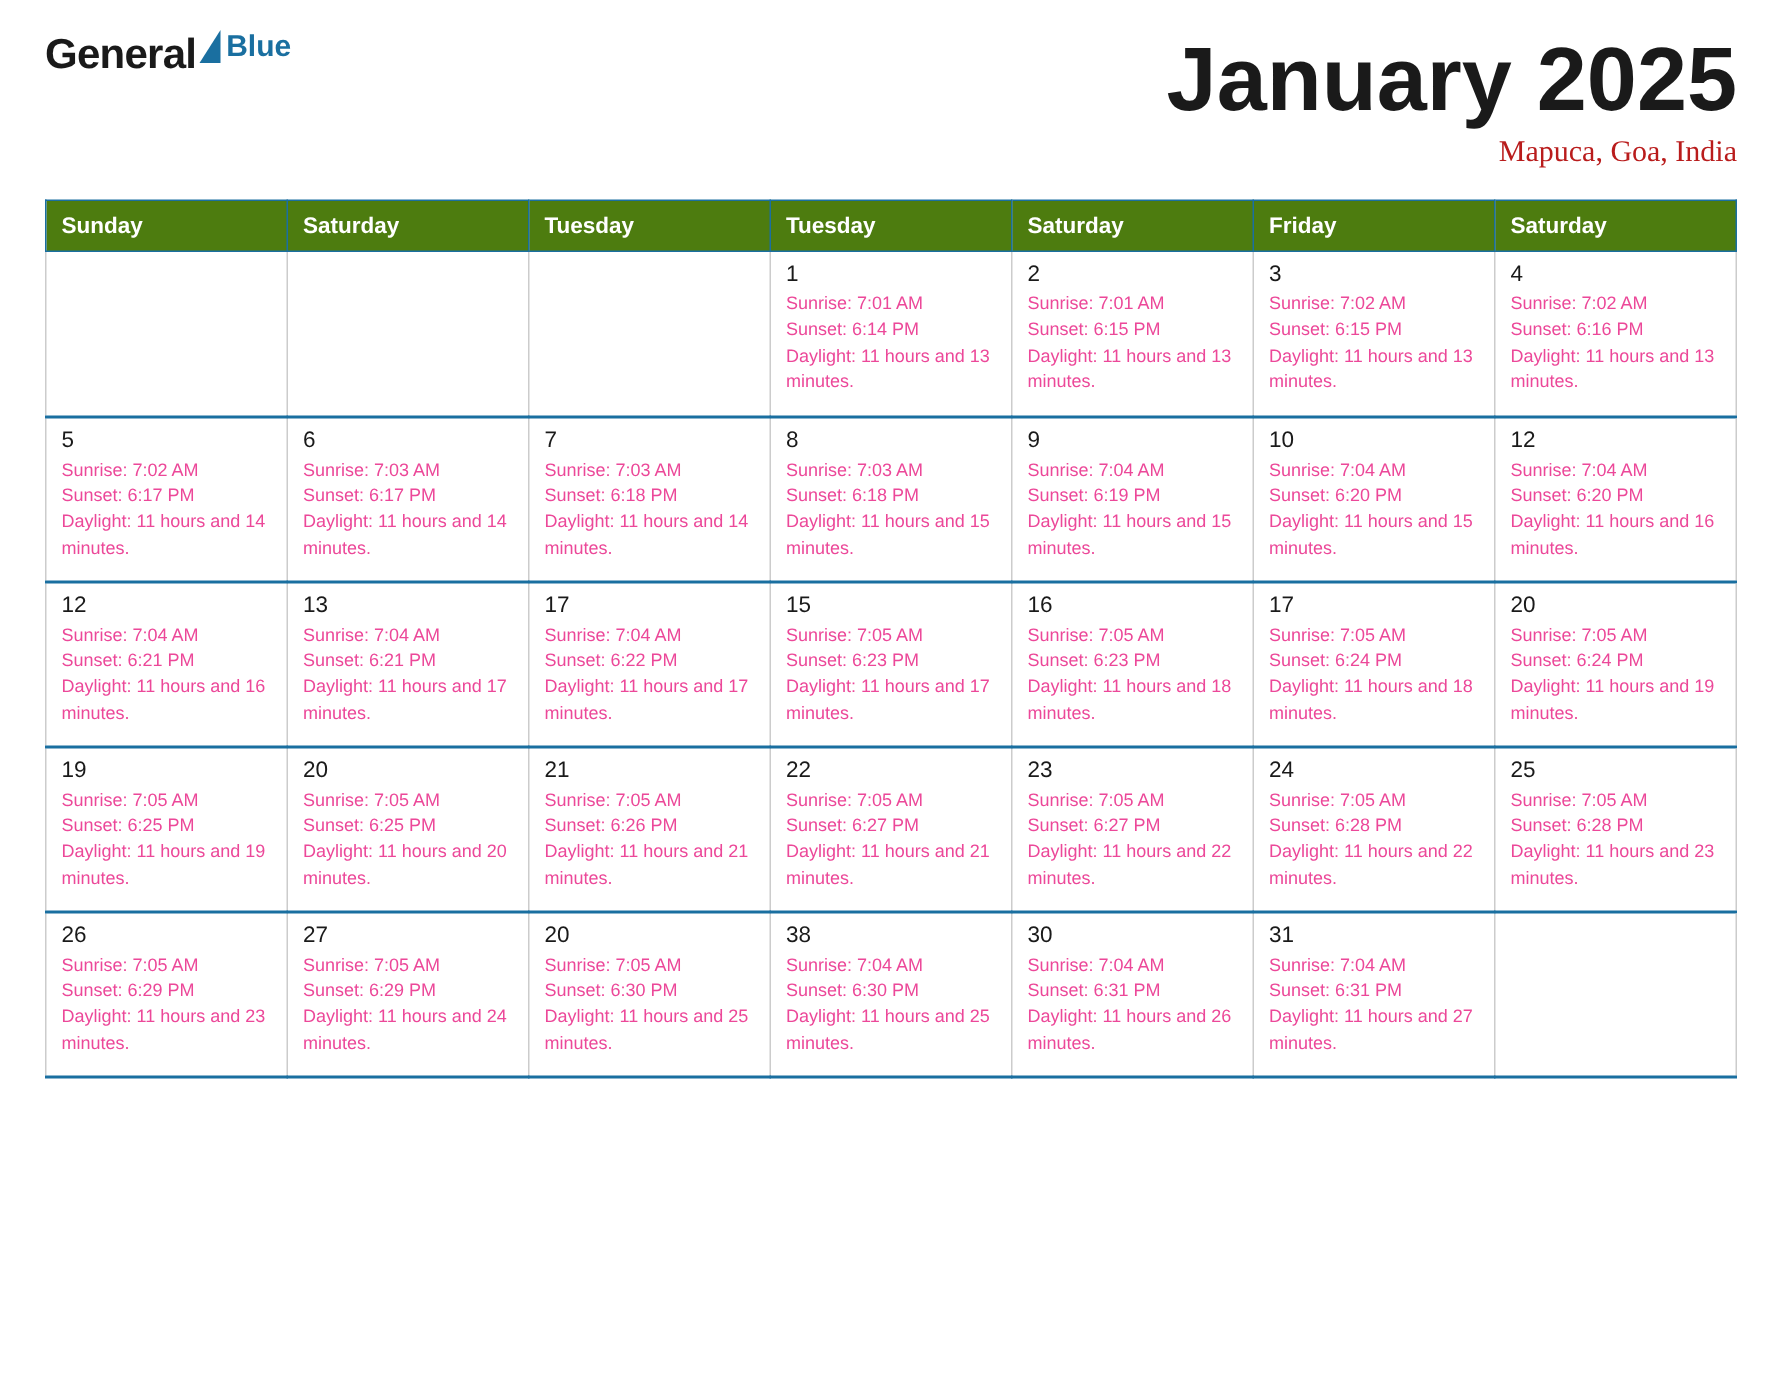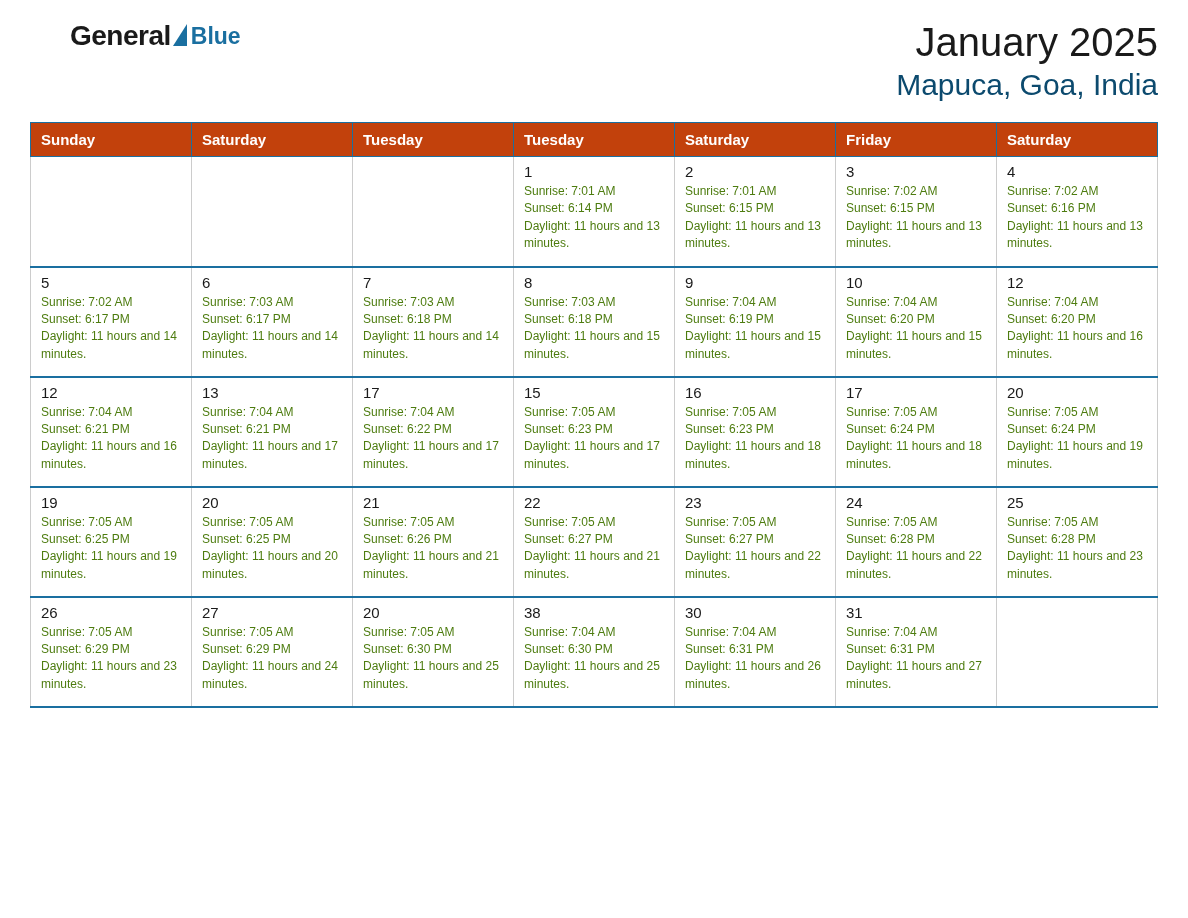--- a/index.html
+++ b/index.html
@@ -16,63 +16,63 @@
       align-items: flex-start;
       margin-bottom: 20px;
     }
     .logo {
       display: flex;
       flex-direction: column;
       align-items: flex-start;
     }
     .logo-top {
       display: flex;
-      align-items: center;
-      margin-left: 40px;
+      align-items: flex-start;
     }
     .logo-general {
       font-size: 28px;
       font-weight: bold;
       color: #1a1a1a;
       letter-spacing: -0.5px;
     }
     .logo-triangle {
       width: 0;
       height: 0;
       border-left: 14px solid transparent;
       border-bottom: 22px solid #1a6fa0;
       margin-left: 2px;
       margin-bottom: 2px;
     }
     .logo-blue {
-      font-size: 23px;
+      font-size: 20px;
       font-weight: bold;
       color: #1a6fa0;
       margin-left: 4px;
     }
     .title-section {
       text-align: right;
     }
     .calendar-title {
-      font-size: 40px;
-      font-weight: normal;
+      font-size: 60px;
+      font-weight: bold;
       color: #1a1a1a;
       line-height: 1.1;
     }
     .calendar-subtitle {
-      font-size: 30px;
-      color: #0c4a6e;
+      font-size: 20px;
+      color: #b91c1c;
       margin-top: 4px;
+      font-family: Liberation Serif, serif;
     }
     table {
       width: 100%;
       border-collapse: collapse;
     }
     thead tr {
-      background-color: #c2410c;
+      background-color: #4d7c0f;
     }
     thead th {
       color: #fff;
       font-size: 15px;
       font-weight: bold;
       padding: 8px 10px;
       text-align: left;
       border: 1px solid #1a6fa0;
     }
     tbody td {
@@ -90,21 +90,21 @@
     }
     .day-num {
       font-size: 15px;
       color: #1a1a1a;
       font-weight: normal;
       display: block;
       margin-bottom: 3px;
     }
     .day-info {
       font-size: 12px;
-      color: #4d7c0f;
+      color: #ec4899;
       line-height: 1.45;
     }
     .empty-cell {
       background: #fff;
     }
   </style>
 </head>
 <body>
 
 <div class="header">

